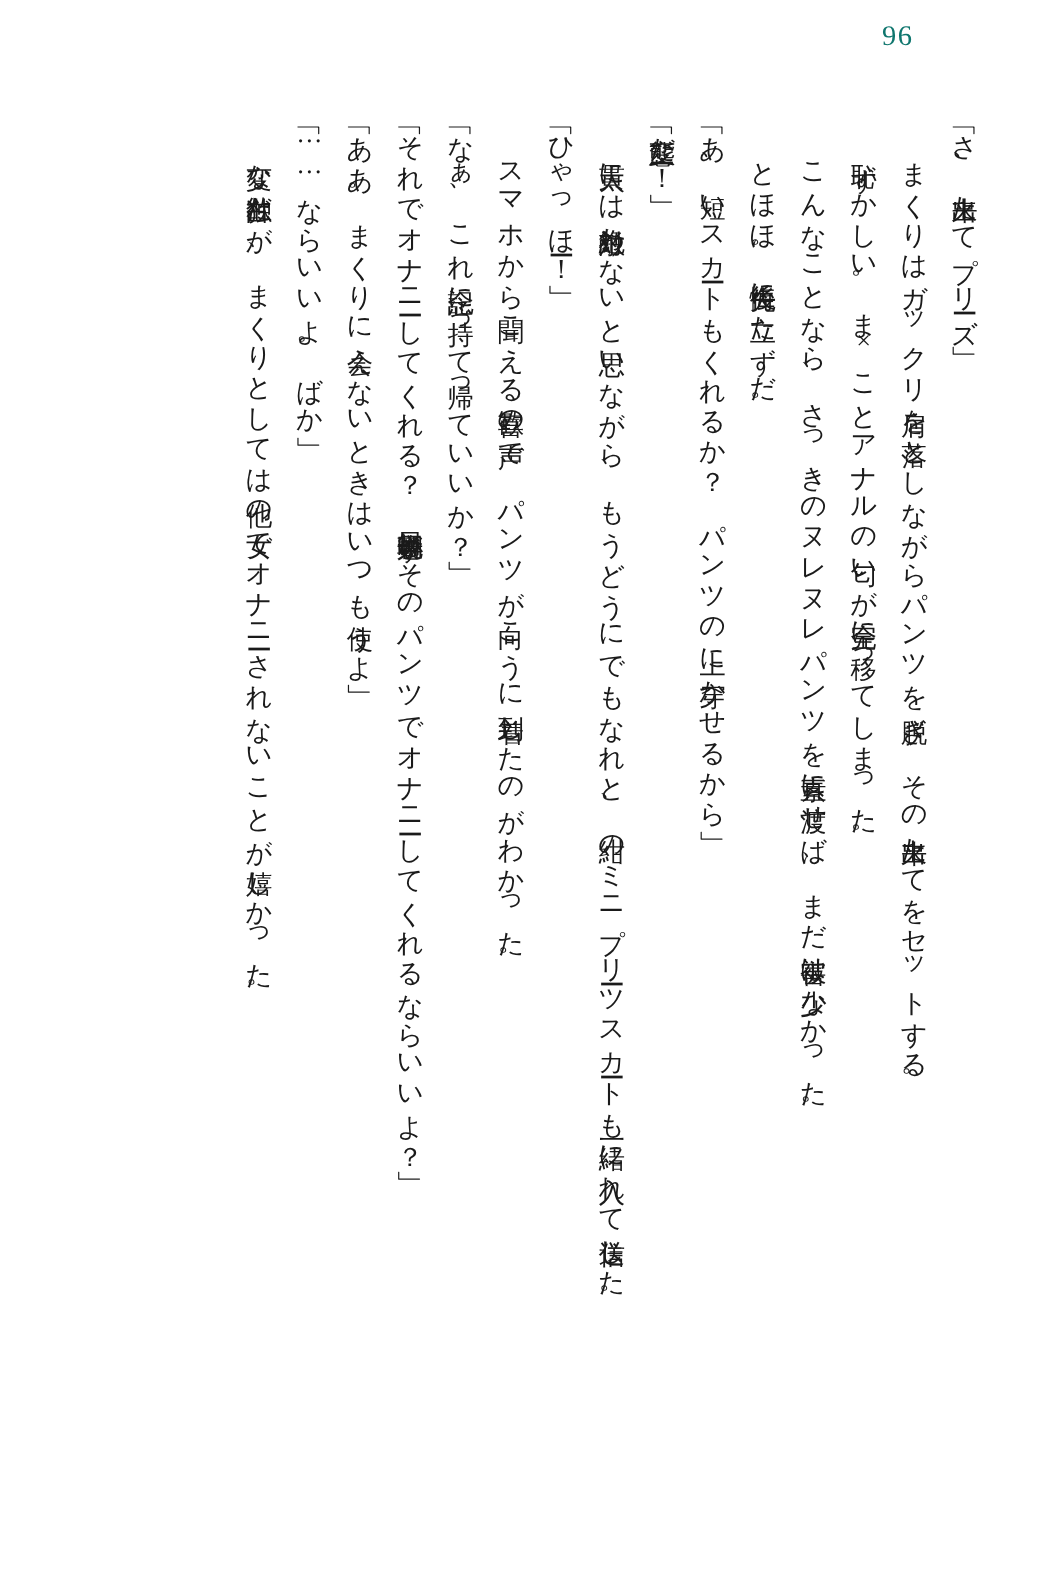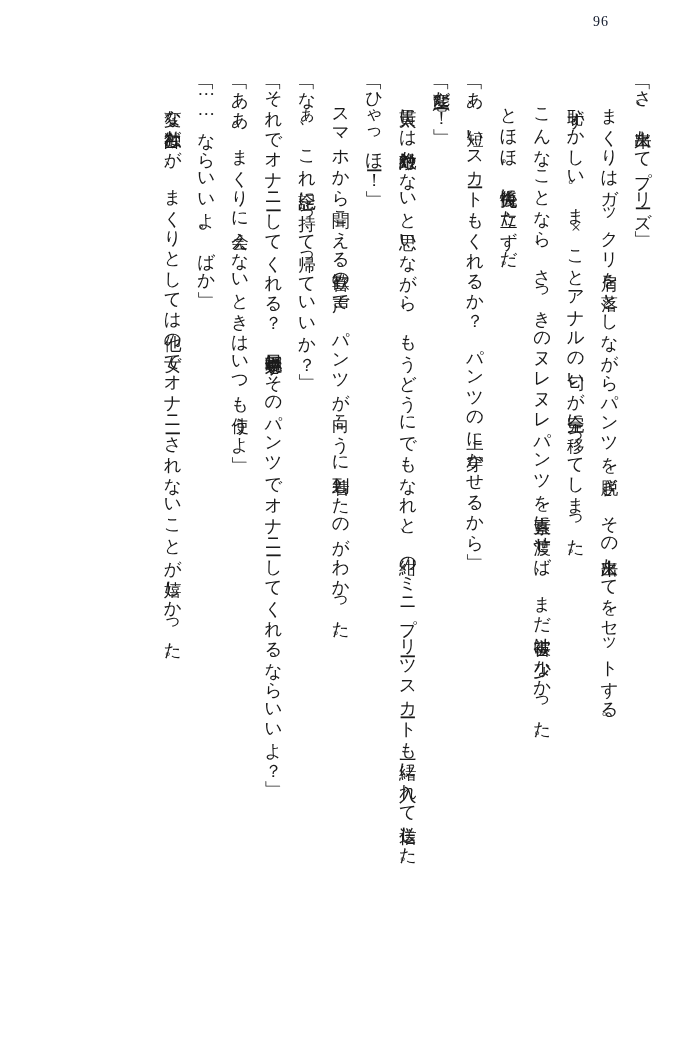--- a/index.html
+++ b/index.html
@@ -18,23 +18,23 @@
     position: relative;
     width: 693px;
     height: 1050px;
     background: #ffffff;
     box-sizing: border-box;
   }
   .page-number {
     position: absolute;
     top: 14px;
     right: 84px;
-    font-size: 14px;
+    font-size: 19px;
     letter-spacing: 1px;
-    color: #0f172a;
+    color: #0f766e;
     font-family: "Liberation Serif", "DejaVu Serif", serif;
   }
   .text-body {
     position: absolute;
     top: 78px;
     left: 34px;
     right: 34px;
     height: 900px;
     writing-mode: vertical-rl;
     text-orientation: upright;

